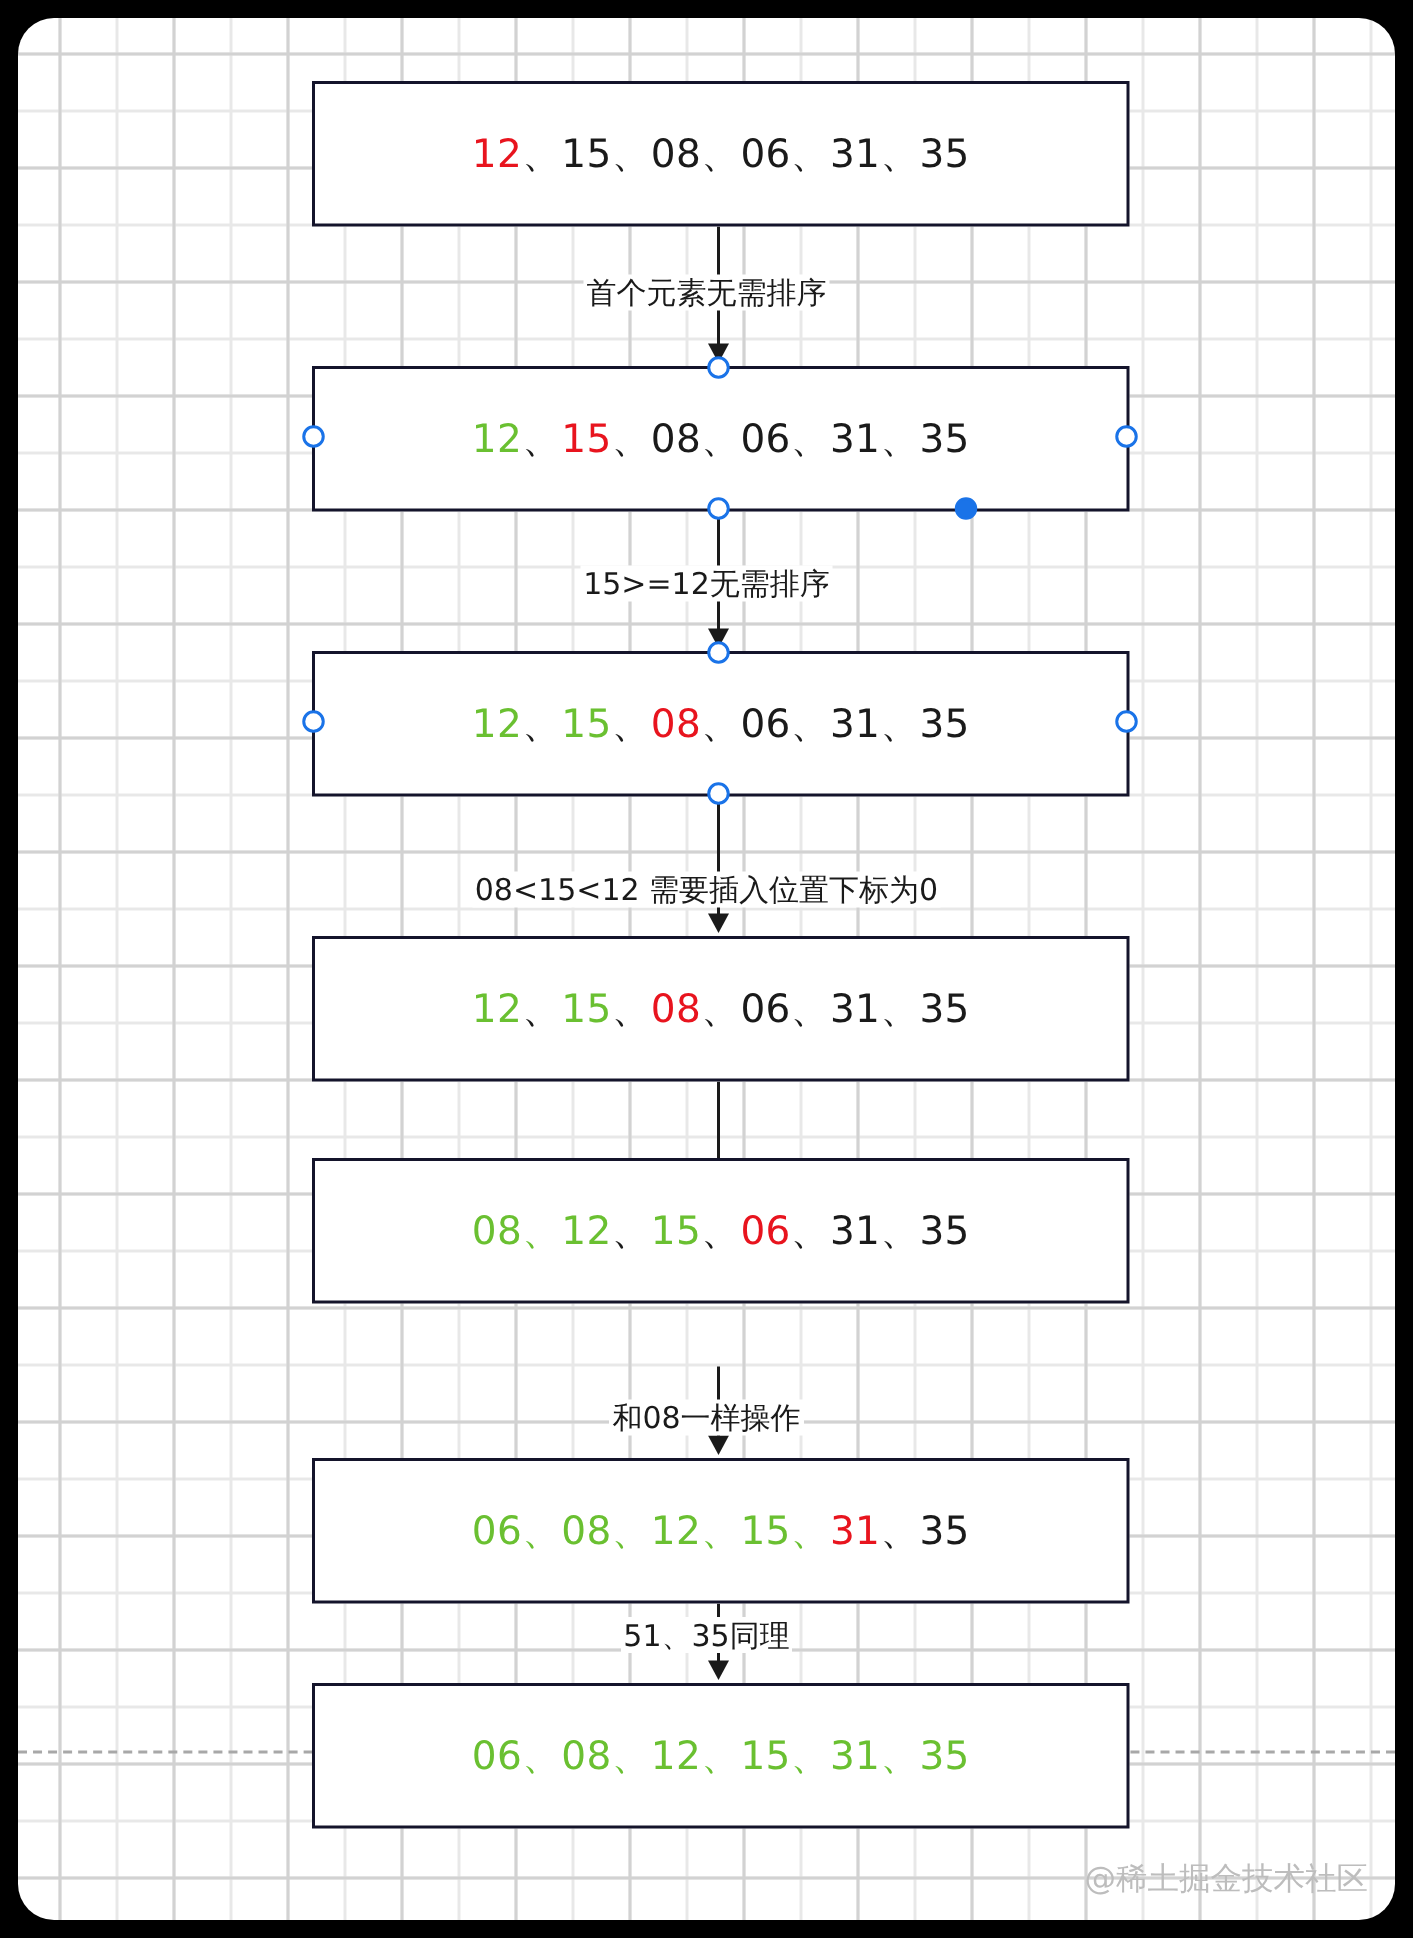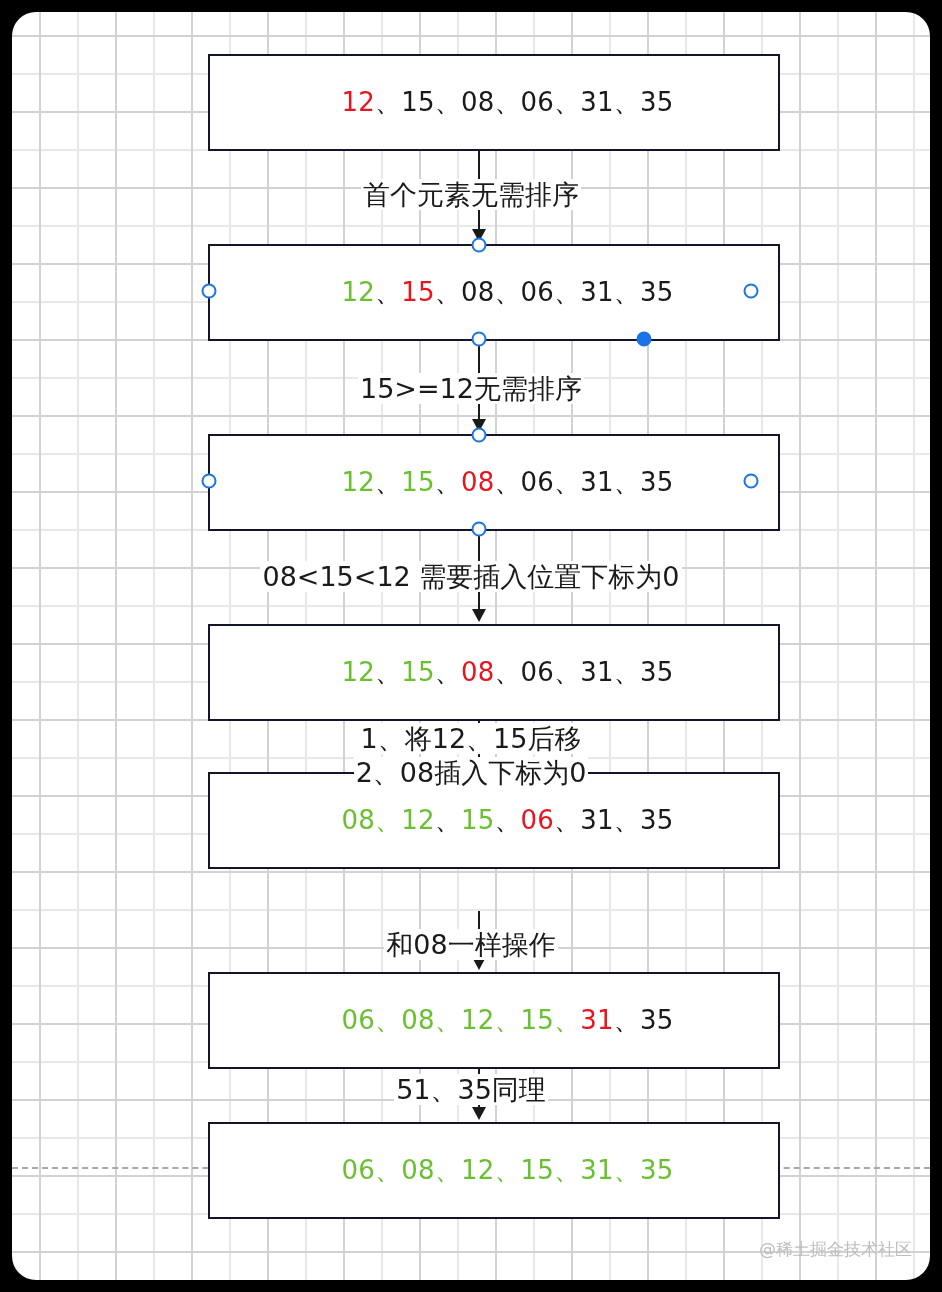--- a/index.html
+++ b/index.html
@@ -22,46 +22,45 @@
     .dashed {
       position: absolute; left: 12px; width: 918px; top: 1167px; height: 0;
       border-top: 2px dashed #a8a8a8;
     }
     .box {
       position: absolute; left: 208px; width: 541px; height: 93px;
       border: 2px solid #14142b; background: #fff;
       display: flex; align-items: center; justify-content: center;
       font-size: 26px; letter-spacing: 0.2px;
       box-sizing: content-box;
-      padding-left: 27px;
     }
     .seq span { white-space: pre; }
     .c-black { color: #1a1a1a; }
     .c-red { color: #e8141e; }
     .c-green { color: #6ac031; }
     .vline { position: absolute; left: 478px; width: 2px; background: #1a1a1a; }
     .arrow {
       position: absolute; left: 472px; width: 0; height: 0;
       border-left: 7px solid transparent; border-right: 7px solid transparent;
       border-top: 13px solid #1a1a1a;
     }
     .label {
       position: absolute; left: 0; width: 942px; text-align: center;
-      font-size: 27px; color: #1a1a1a; line-height: 34px;
+      font-size: 20px; color: #1a1a1a; line-height: 34px;
     }
     .label span { background: #fff; padding: 0 2px; }
     .handle {
       position: absolute; width: 11px; height: 11px; border-radius: 50%;
       border: 2px solid #1a73e8; background: #fff;
       transform: translate(-50%, -50%);
     }
     .handle.filled { background: #1a73e8; }
     .watermark {
       position: absolute; right: 30px; top: 1238px;
-      font-size: 17px; color: #bdbdbd;
+      font-size: 21px; color: #bdbdbd;
     }
   </style>
 </head>
 <body>
 
 <div class="card"></div>
 <div class="dashed"></div>
 
 <div class="vline" style="top:151px;height:80px"></div>
 <div class="arrow" style="top:229px"></div>
@@ -93,22 +92,22 @@
   </div>
 <div class="box" style="top:972px">
     <div class="seq"><span class="c-green">06</span><span class="c-green">、</span><span class="c-green">08</span><span class="c-green">、</span><span class="c-green">12</span><span class="c-green">、</span><span class="c-green">15</span><span class="c-green">、</span><span class="c-red">31</span><span class="c-black">、</span><span class="c-black">35</span></div>
   </div>
 <div class="box" style="top:1122px">
     <div class="seq"><span class="c-green">06</span><span class="c-green">、</span><span class="c-green">08</span><span class="c-green">、</span><span class="c-green">12</span><span class="c-green">、</span><span class="c-green">15</span><span class="c-green">、</span><span class="c-green">31</span><span class="c-green">、</span><span class="c-green">35</span></div>
   </div>
 
 <div class="label" style="top:178px"><span>首个元素无需排序</span></div>
 <div class="label" style="top:372px"><span>15&gt;=12无需排序</span></div>
-<div class="label" style="top:560px"><span>08&lt;15&lt;12 需要插入位置下标为0</span></div>
-<div class="label" style="top:722px"><span>1、将12、15后移</span><br><span>2、08插入下标为0</span></div>
+<div class="label" style="top:576px"><span>08&lt;15&lt;12 需要插入位置下标为0</span></div>
+<div class="label" style="top:722px"><br></div>
 <div class="label" style="top:928px"><span>和08一样操作</span></div>
 <div class="label" style="top:1073px"><span>51、35同理</span></div>
 
 <div class="handle" style="left:479px;top:245px"></div>
 <div class="handle" style="left:209px;top:291px"></div>
 <div class="handle" style="left:751px;top:291px"></div>
 <div class="handle" style="left:479px;top:339px"></div>
 <div class="handle filled" style="left:644px;top:339px"></div>
 <div class="handle" style="left:479px;top:435px"></div>
 <div class="handle" style="left:209px;top:481px"></div>

